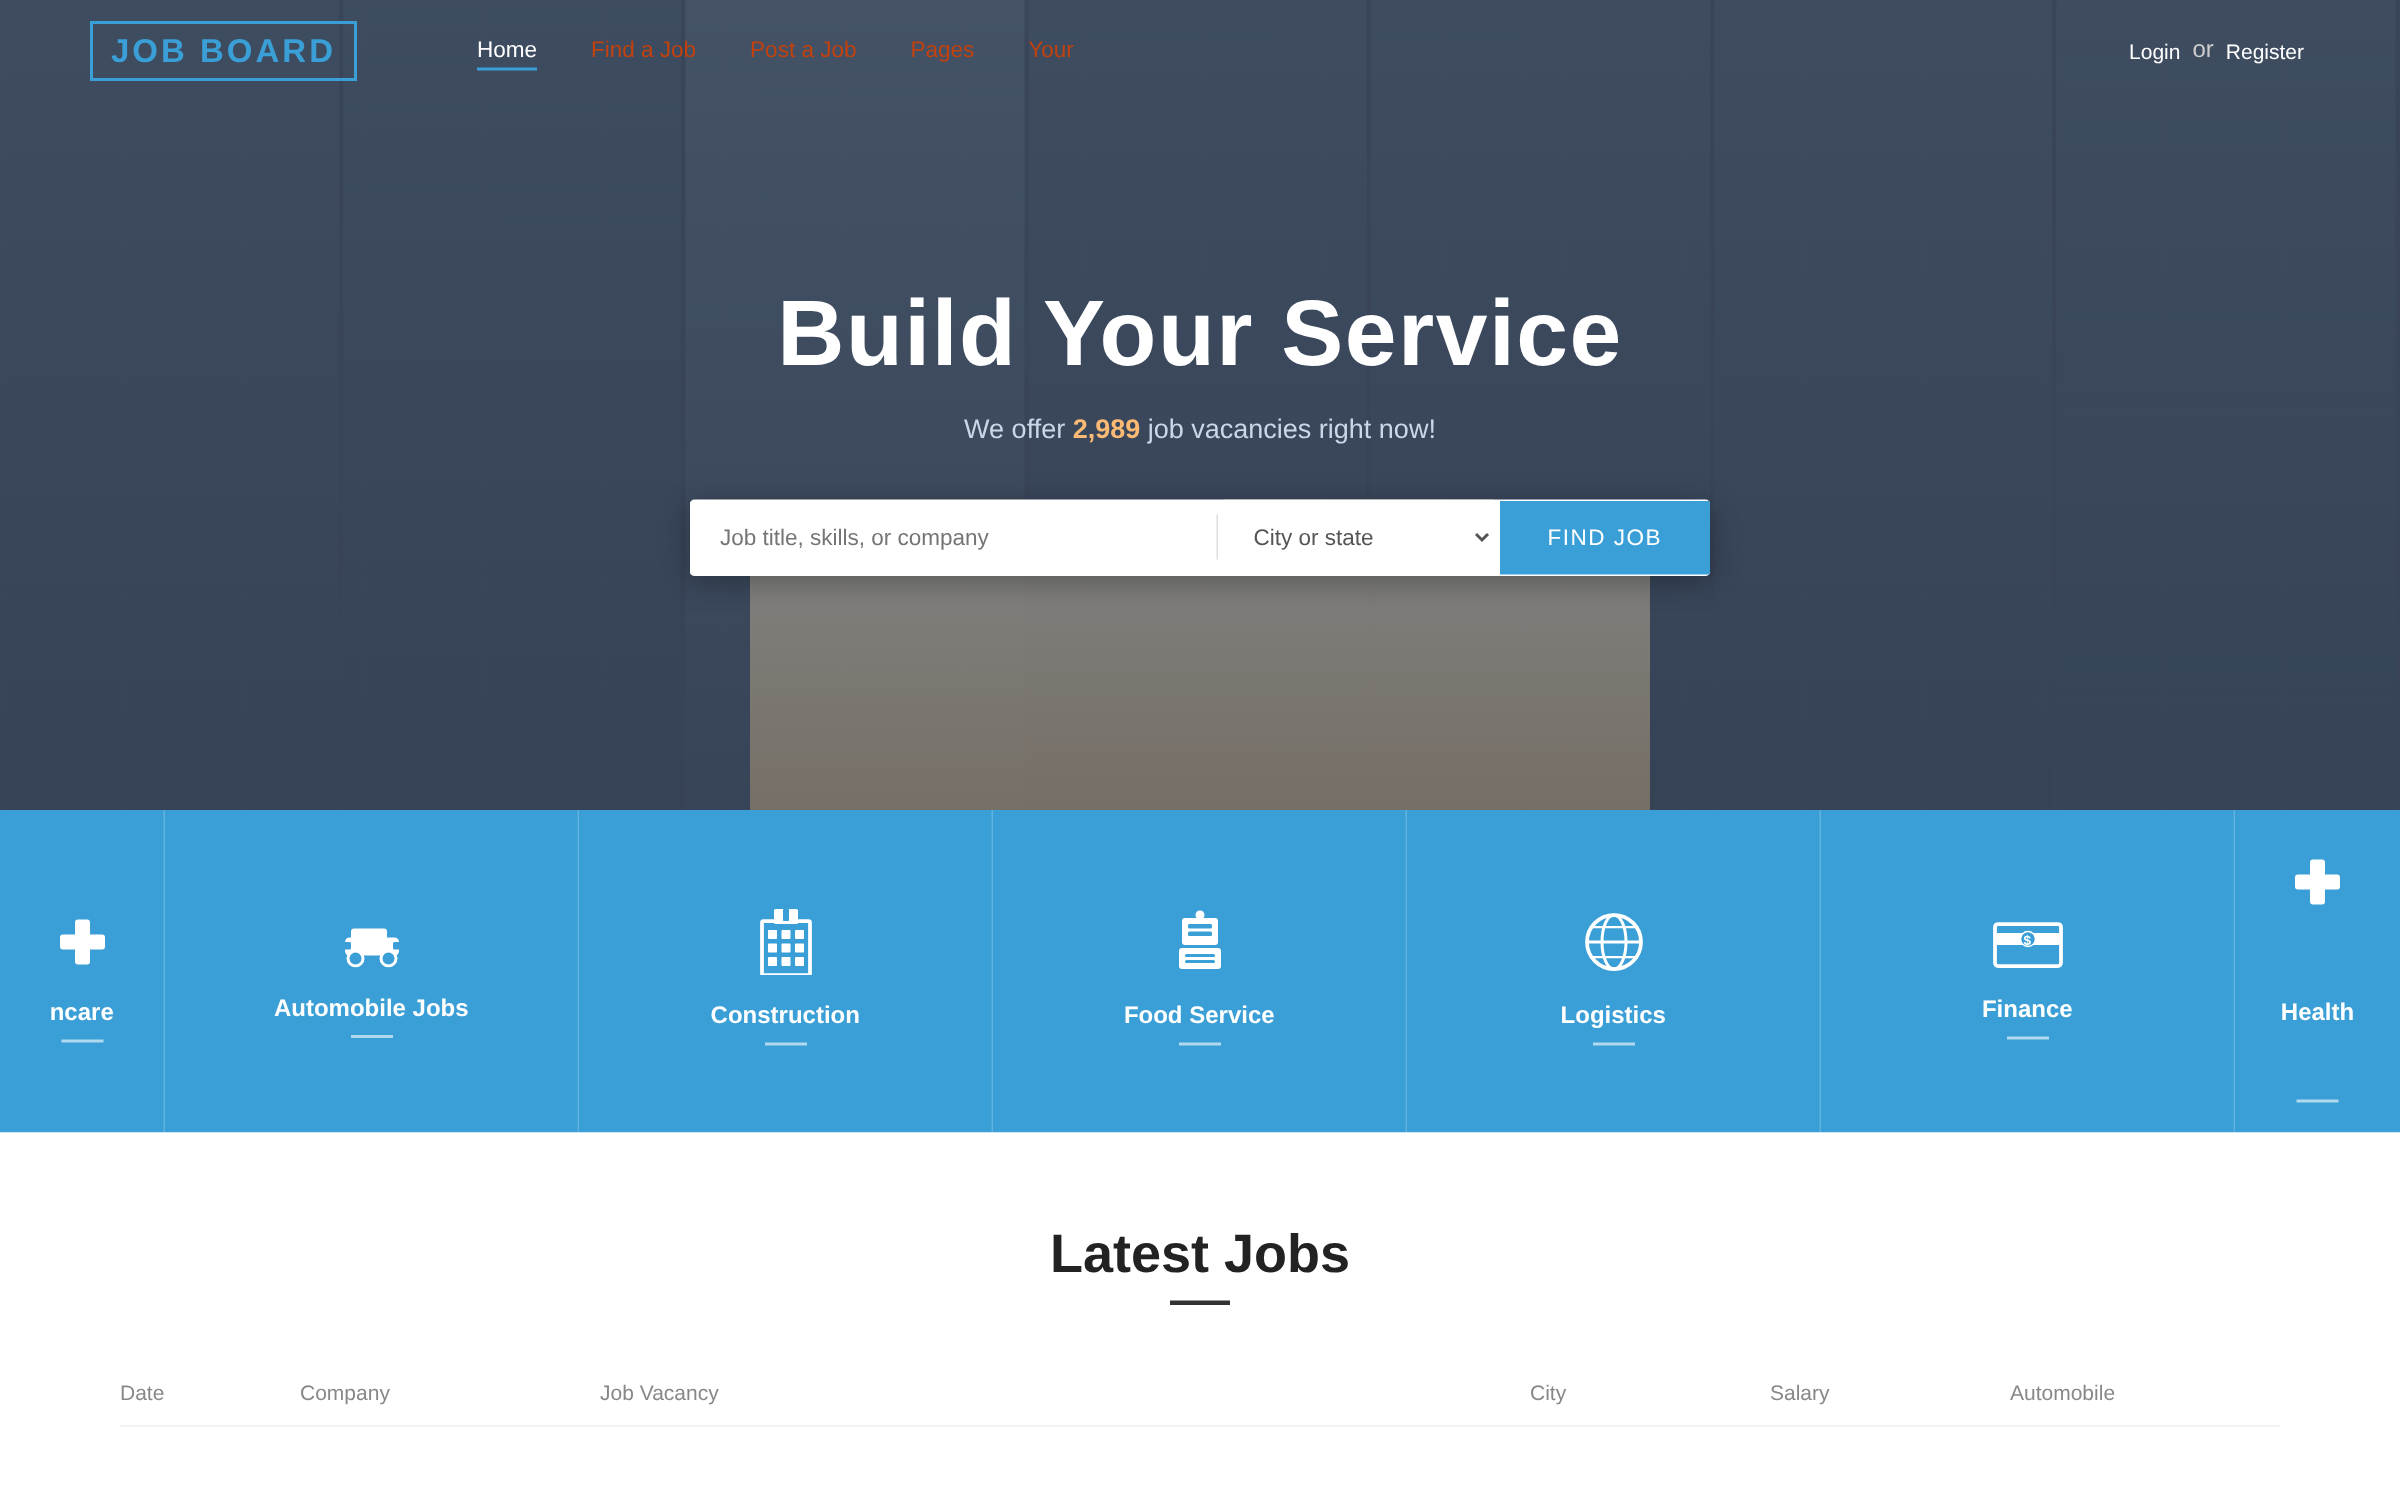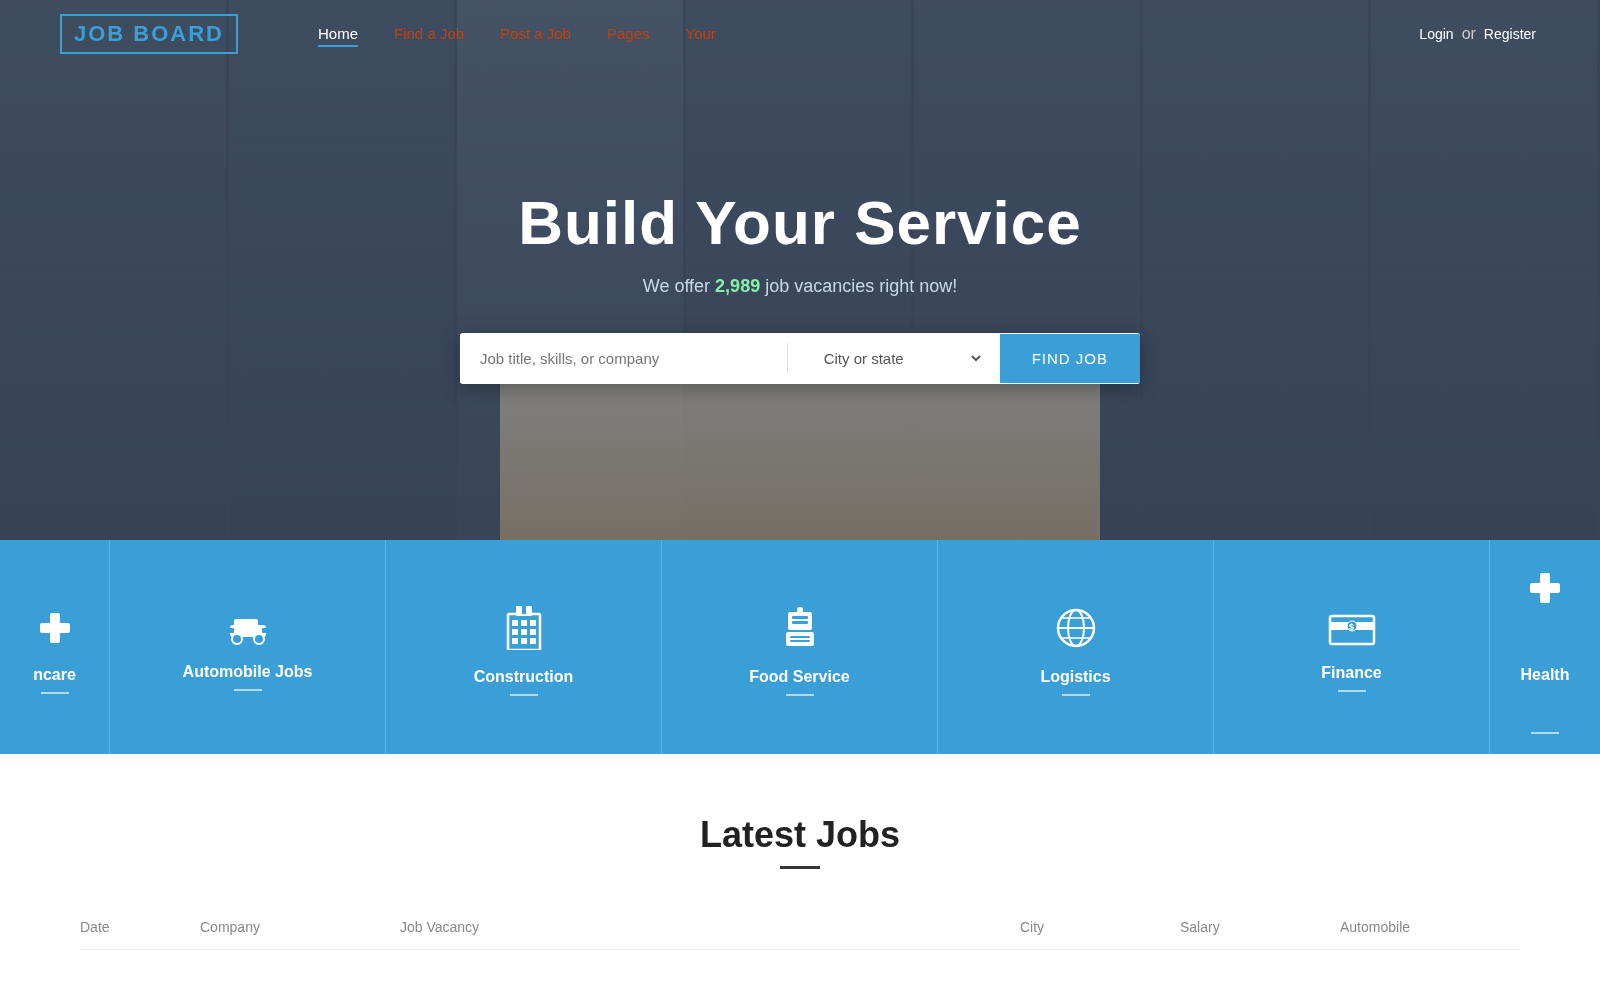--- a/index.html
+++ b/index.html
@@ -124,26 +124,26 @@
       font-weight: 800;
       color: #fff;
       margin-bottom: 18px;
       letter-spacing: 1px;
     }
     .hero-sub {
       font-size: 18px;
       color: #c8d8e8;
       margin-bottom: 36px;
     }
-    .hero-sub .accent { color: #86efac; font-weight: 600; }
+    .hero-sub .accent { color: #fdba74; font-weight: 600; }
 
     .search-bar {
       display: flex;
       align-items: center;
-      gap: 16px;
+      gap: 4px;
       background: #fff;
       border-radius: 3px;
       overflow: hidden;
       width: 680px;
       box-shadow: 0 4px 20px rgba(0,0,0,0.3);
     }
     .search-bar input[type=text] {
       flex: 1;
       padding: 16px 20px;
       font-size: 15px;

